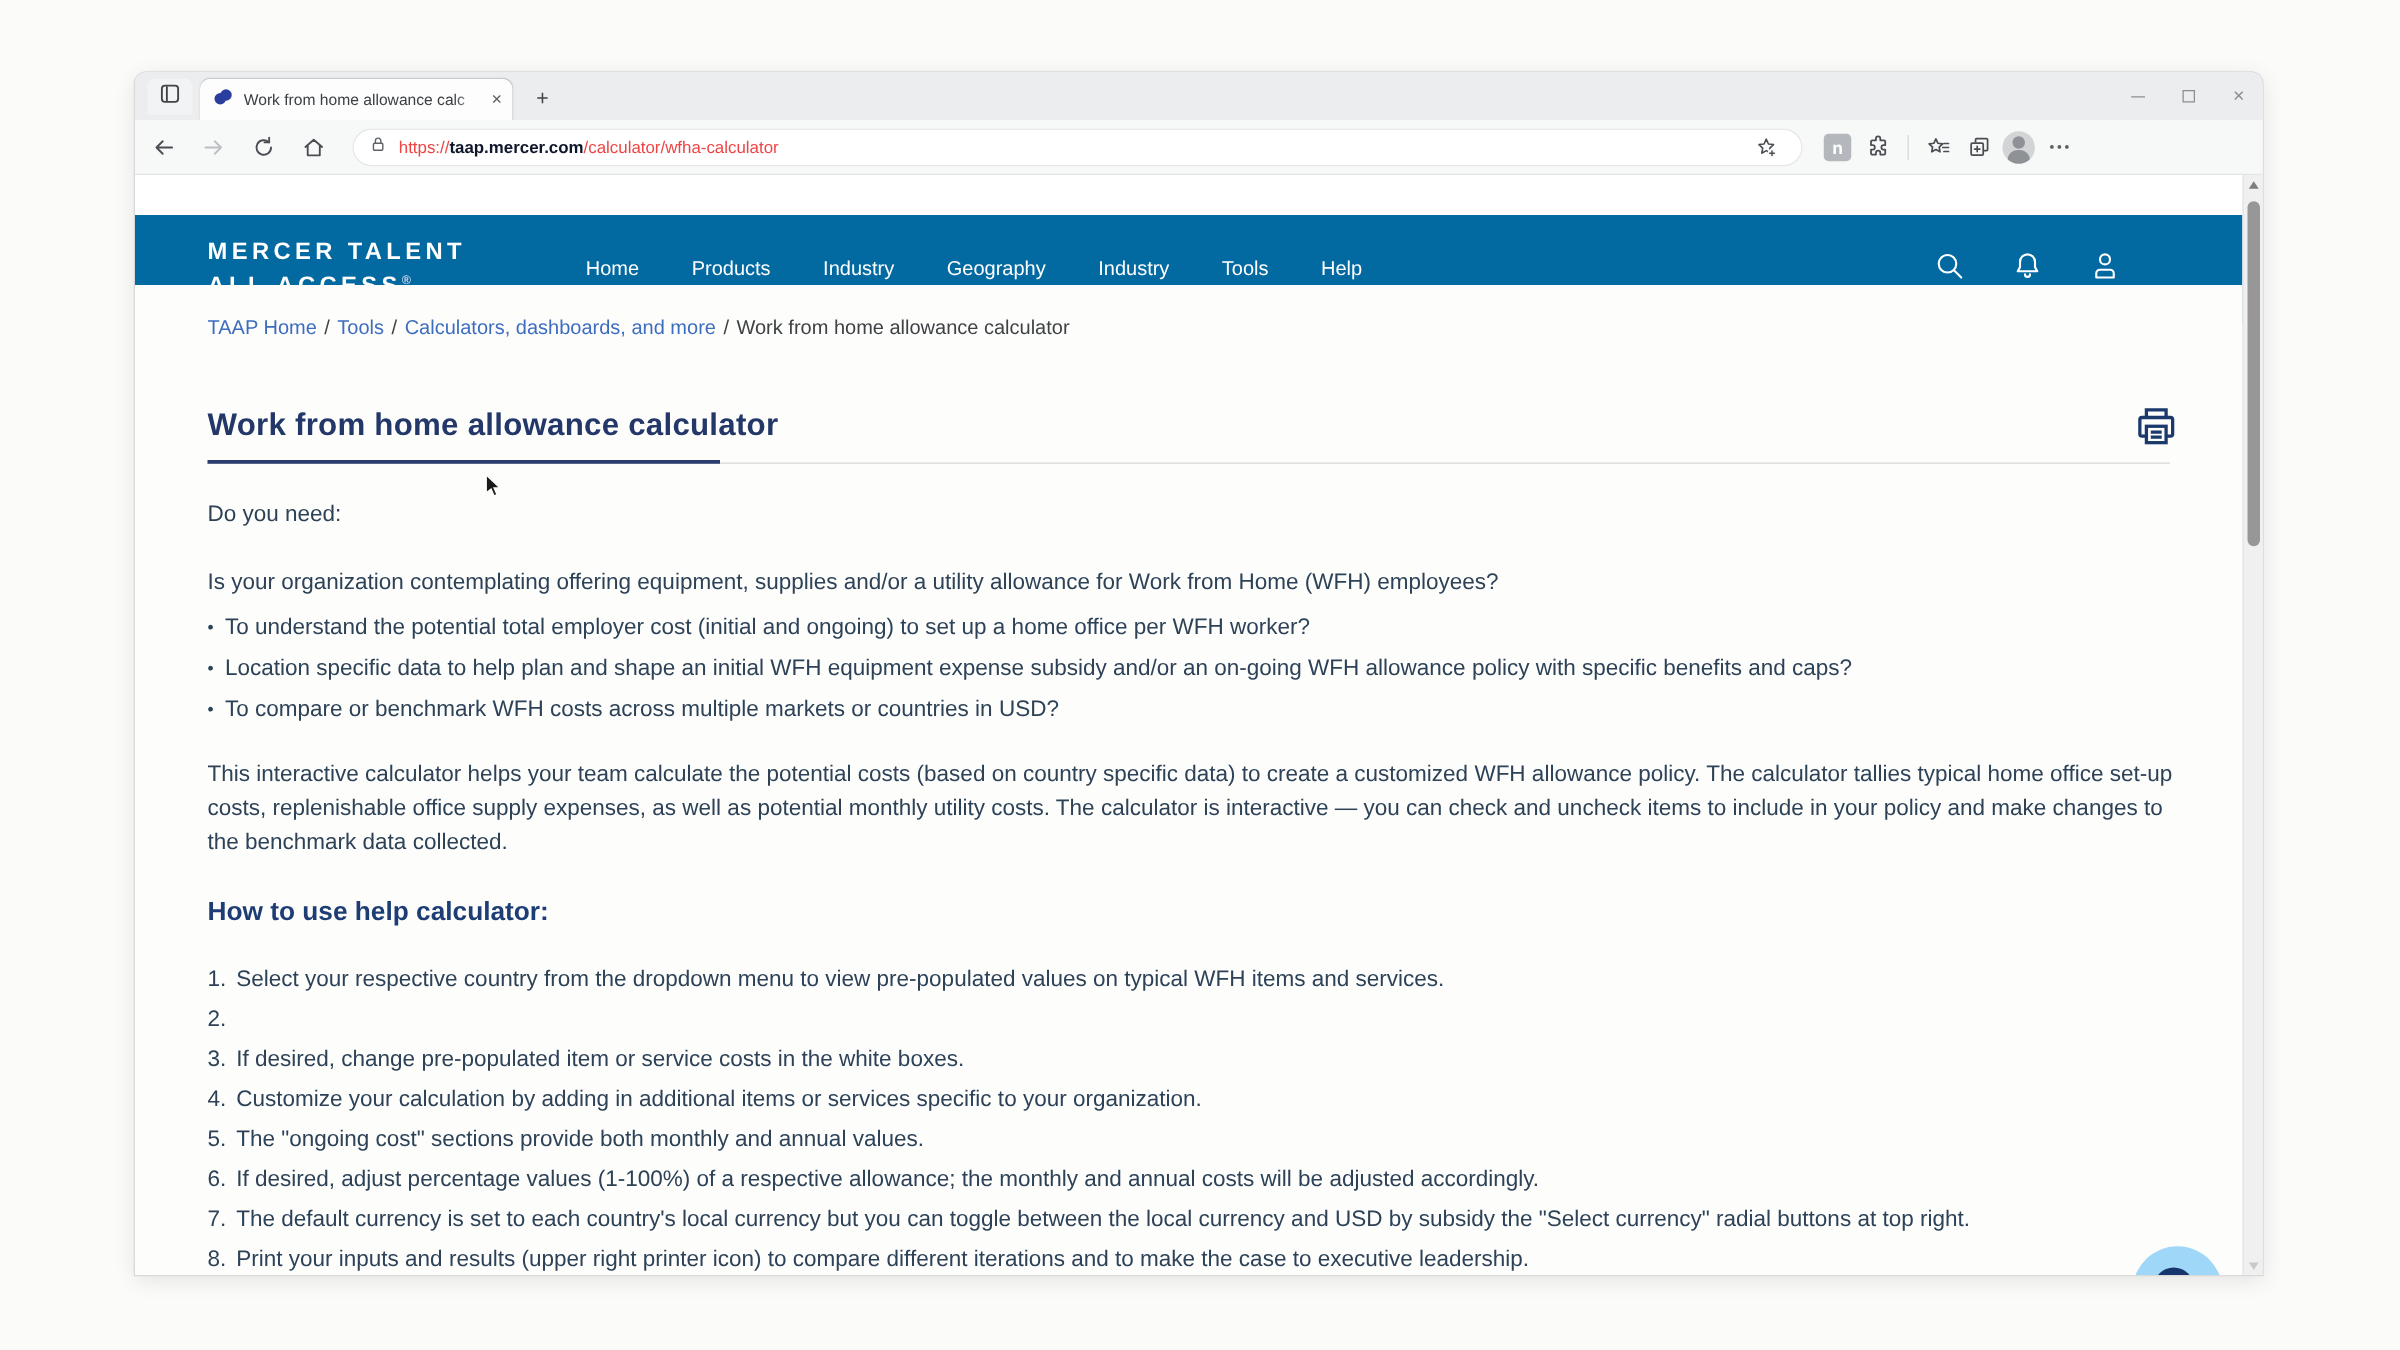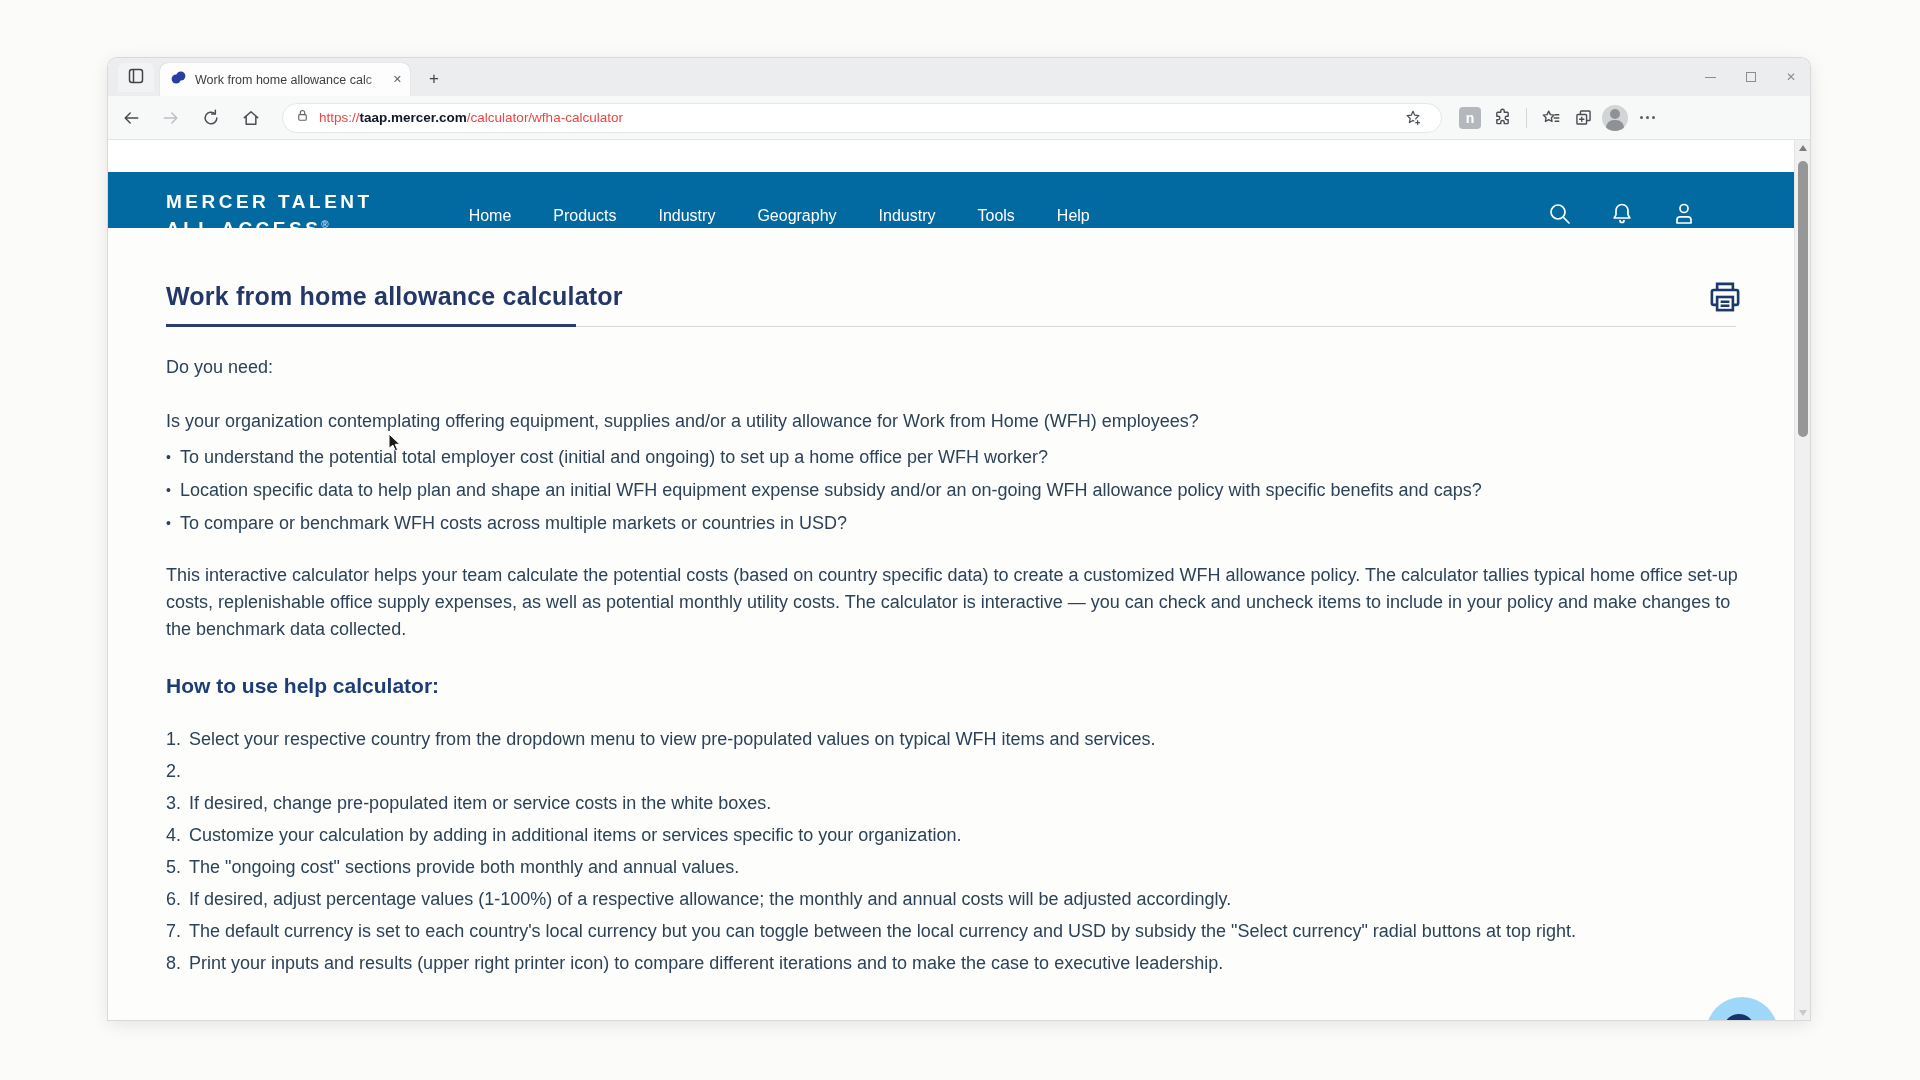--- a/index.html
+++ b/index.html
@@ -261,20 +261,23 @@
             <circle cx="14" cy="8.5" r="4" fill="none" stroke="#fff" stroke-width="1.7"></circle>
             <path d="M7 23v-3.2a3 3 0 0 1 3-3h8a3 3 0 0 1 3 3V23z" fill="none" stroke="#fff" stroke-width="1.7" stroke-linejoin="round"></path>
           </svg>
       </span>
     </div>
   </div>
 
   <div class="content">
     <div class="inner">
 
+      <div class="breadcrumb">
+        <a href="#">TAAP Home</a><span class="crumb-sep">/</span><a href="#">Tools</a><span class="crumb-sep">/</span><a href="#">Calculators, dashboards, and more</a><span class="crumb-sep">/</span><span>Work from home allowance calculator</span>
+      </div>
 
       <div class="title-row">
         <h1 class="page-title">Work from home allowance calculator</h1>
         <span class="printer">
           <svg width="42" height="42" viewBox="0 0 24 24">
               <path d="M7.5 8V4.5h9V8" fill="none" stroke="#1b3a6b" stroke-width="1.5"></path>
               <rect x="4.5" y="8" width="15" height="8.5" rx="1" fill="none" stroke="#1b3a6b" stroke-width="1.5"></rect>
               <rect x="7.5" y="12" width="9" height="7.5" fill="#fdfdfc" stroke="#1b3a6b" stroke-width="1.5"></rect>
               <path d="M9.5 14.7h5M9.5 17h5" stroke="#1b3a6b" stroke-width="1.5"></path>
             </svg>

